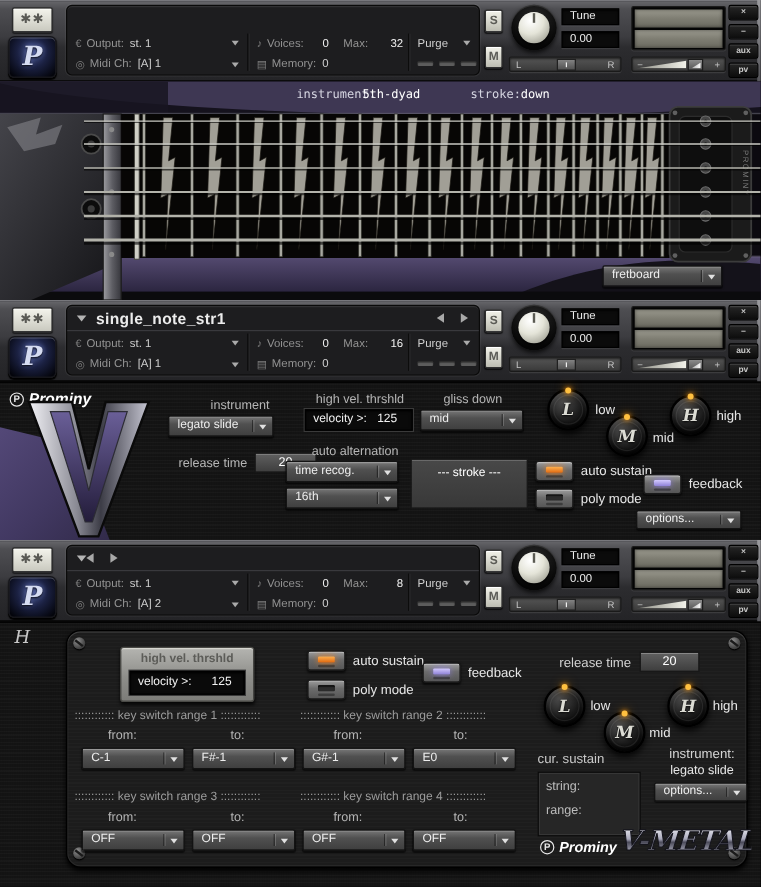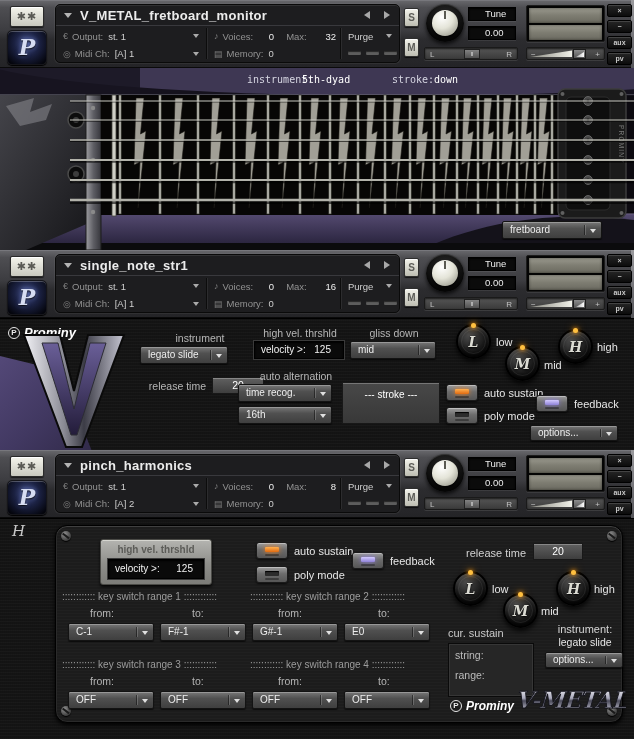--- a/index.html
+++ b/index.html
@@ -61,21 +61,21 @@
     background:radial-gradient(circle at 50% 35%, #2e2e2e, #060606 72%);
     box-shadow:0 2px 4px rgba(0,0,0,.8), inset 0 1px 0 rgba(255,255,255,.12); }
   .tknob::before { content:""; position:absolute; inset:6px; border-radius:50%;
     background:radial-gradient(circle at 38% 28%, #ffffff, #e4e4d8 45%, #a8a89c 82%, #7e7e74);
     box-shadow:0 2px 3px rgba(0,0,0,.9); }
   .tknob::after { content:""; position:absolute; left:50%; top:7px; width:2px; height:8px;
     background:#5a5a52; transform:translateX(-50%); }
 
   .tbox { position:absolute; left:468px; width:48px; height:14px; background:#0b0b0b;
     border:1px solid #000; box-shadow:inset 0 1px 2px #000, 0 1px 0 rgba(255,255,255,.08);
-    color:#ececec; font-size:9.5px; line-height:12px; padding-left:16px; }
+    color:#ececec; font-size:9.5px; line-height:12px; padding-left:6px; }
 
   .hslider { position:absolute; height:13px; background:linear-gradient(#565656,#3a3a3a);
     border:1px solid #1a1a1a; border-radius:2px; box-shadow:inset 0 1px 2px rgba(0,0,0,.7), 0 1px 0 rgba(255,255,255,.1);
     font-size:8px; color:#c4c4c4; }
   .hslider .ends { position:absolute; top:2px; }
   .phandle { position:absolute; left:39px; top:1px; width:16px; height:10px;
     background:linear-gradient(#828282,#515151); border:1px solid #202020; }
   .phandle::before { content:""; position:absolute; left:50%; top:2px; bottom:2px; width:1px;
     background:#f0f0f0; transform:translateX(-50%); }
   .wedge { position:absolute; left:3px; top:2px; bottom:2px; width:42px;
@@ -179,26 +179,20 @@
 </head>
 <body>
 
 <div class="slot" style="top:0">
   <div class="rack-bg"></div>
   <div class="edge-r"></div>
   <button class="snow"><span>✱✱</span></button>
   <div class="plogo"><span>P</span></div>
 
   <div class="hbox">
-    <div class="trow">
-      <span class="tri tri-dn"></span>
-      <span class="title">V_METAL_fretboard_monitor</span>
-      <span class="tri tri-l"></span>
-      <span class="tri tri-r"></span>
-    </div>
     <div class="vdiv" style="left:150px"></div>
     <div class="vdiv" style="left:284px"></div>
     <div class="irow irow1">
       <div class="cell" style="left:7px;width:140px">
         <span class="hic">€</span>
         <span class="hlab">Output:</span>
         <span class="hval">st. 1</span>
         <span class="tri tri-dn-s"></span>
       </div>
       <div class="cell" style="left:158px;width:122px">
@@ -562,21 +556,20 @@
 </div>
 
 <div class="slot" style="top:450px">
   <div class="rack-bg"></div>
   <div class="edge-r"></div>
   <button class="snow"><span>✱✱</span></button>
   <div class="plogo"><span>P</span></div>
   <div class="hbox">
     <div class="trow">
       <span class="tri tri-dn"></span>
-      <span class="title">pinch_harmonics</span>
       <span class="tri tri-l"></span>
       <span class="tri tri-r"></span>
     </div>
     <div class="vdiv" style="left:150px"></div>
     <div class="vdiv" style="left:284px"></div>
     <div class="irow irow1">
       <div class="cell" style="left:7px;width:140px">
         <span class="hic">€</span>
         <span class="hlab">Output:</span>
         <span class="hval">st. 1</span>

